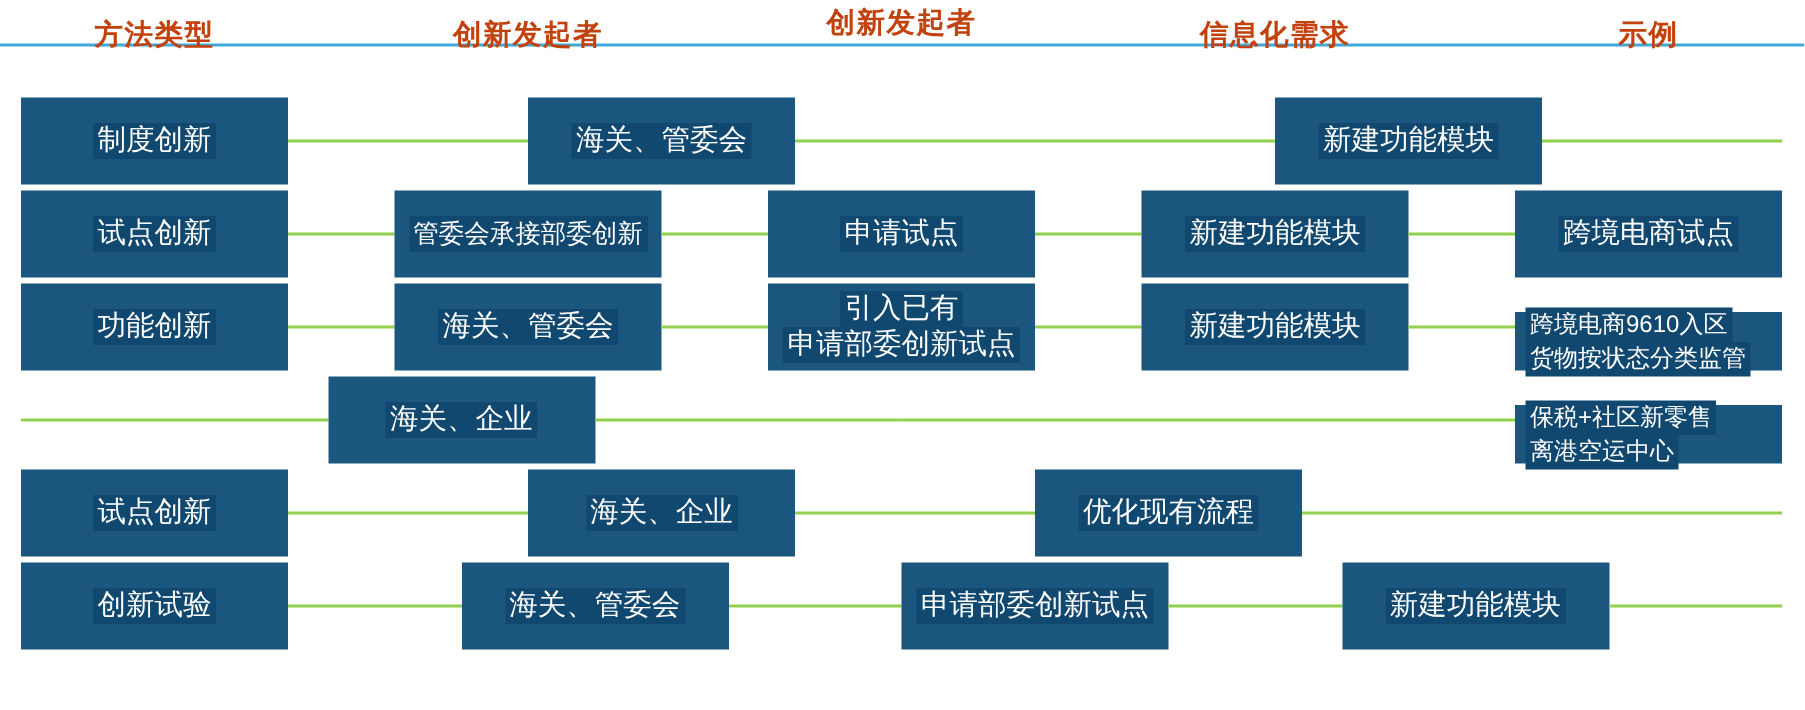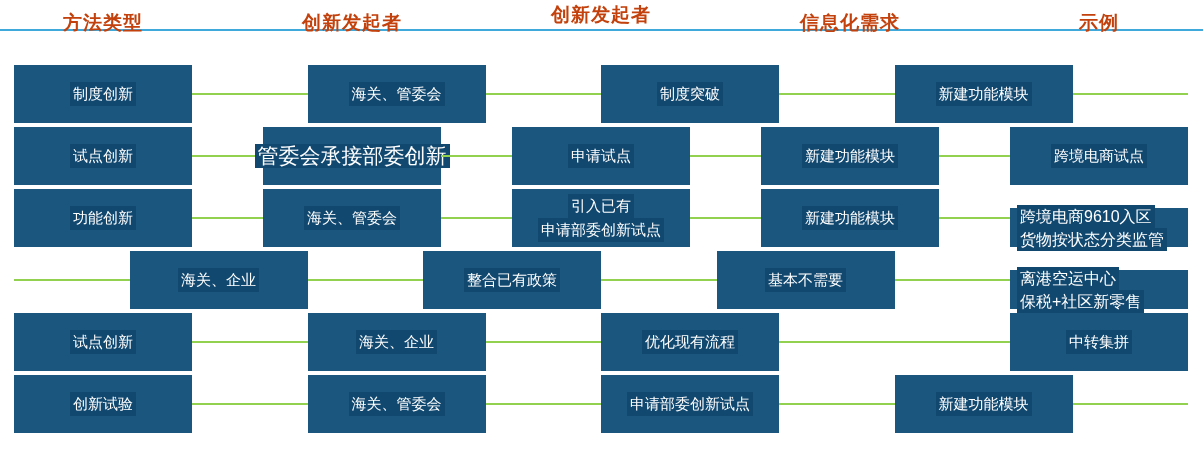--- a/index.html
+++ b/index.html
@@ -43,30 +43,30 @@
   }
   .cell {
     width: 178px;
     box-sizing: border-box;
     background: #1A567E;
     color: #ffffff;
     display: flex;
     flex-direction: column;
     justify-content: center;
     align-items: center;
-    font-size: 15px;
+    font-size: 19px;
     line-height: 24px;
     text-align: center;
   }
   .cell .hl {
     background: #114870;
     padding: 0 3px;
     white-space: nowrap;
   }
-  .cell.sm { font-size: 21px; }
+  .cell.sm { font-size: 17px; }
   .cell.xs { font-size: 16px; line-height: 23px; margin-top: 19px; }
   .cell.left { align-items: flex-start; padding-left: 7px; text-align: left; }
   .conn {
     flex: 1;
     align-self: center;
     height: 2px;
     background: #92D050;
   }
 </style>
 </head>
@@ -89,23 +89,20 @@
 
   <div class="row">
     <div class="cell">
         <span class="hl">制度创新</span>
       </div>
     <div class="conn"></div>
     <div class="cell">
         <span class="hl">海关、管委会</span>
       </div>
     <div class="conn"></div>
-    <div class="cell">
-        <span class="hl">制度突破</span>
-      </div>
     <div class="conn"></div>
     <div class="cell">
         <span class="hl">新建功能模块</span>
       </div>
     <div class="conn"></div>
   </div>
 
   <div class="row">
     <div class="cell">
         <span class="hl">试点创新</span>
@@ -151,51 +148,42 @@
       <span class="hl">货物按状态分类监管</span>
     </div>
   </div>
 
   <div class="row">
     <div class="conn"></div>
     <div class="cell">
         <span class="hl">海关、企业</span>
       </div>
     <div class="conn"></div>
-    <div class="cell">
-        <span class="hl">整合已有政策</span>
-      </div>
-    <div class="conn"></div>
-    <div class="cell">
-        <span class="hl">基本不需要</span>
-      </div>
+    <div class="conn"></div>
     <div class="conn"></div>
     <div class="cell xs left">
+      <span class="hl">保税+社区新零售</span>
       <span class="hl">离港空运中心</span>
-      <span class="hl">保税+社区新零售</span>
     </div>
   </div>
 
   <div class="row">
     <div class="cell">
         <span class="hl">试点创新</span>
       </div>
     <div class="conn"></div>
     <div class="cell">
         <span class="hl">海关、企业</span>
       </div>
     <div class="conn"></div>
     <div class="cell">
         <span class="hl">优化现有流程</span>
       </div>
     <div class="conn"></div>
     <div class="conn"></div>
-    <div class="cell">
-        <span class="hl">中转集拼</span>
-      </div>
   </div>
 
   <div class="row">
     <div class="cell">
         <span class="hl">创新试验</span>
       </div>
     <div class="conn"></div>
     <div class="cell">
         <span class="hl">海关、管委会</span>
       </div>

